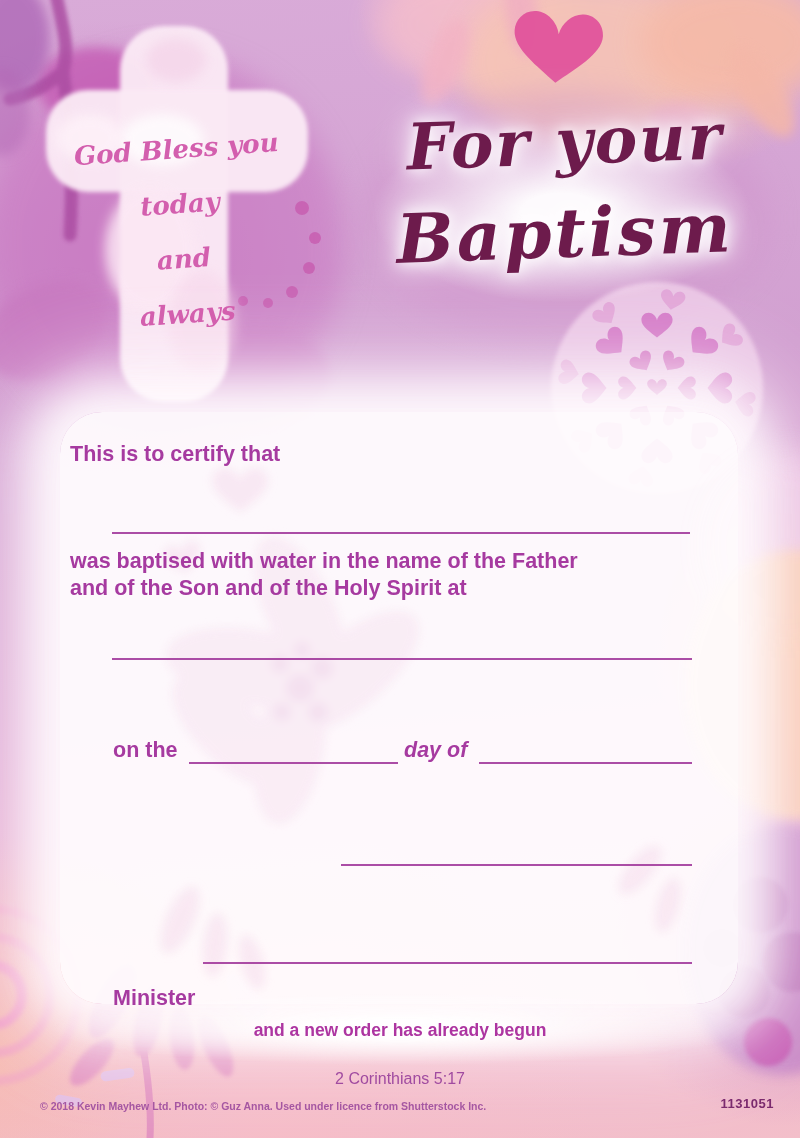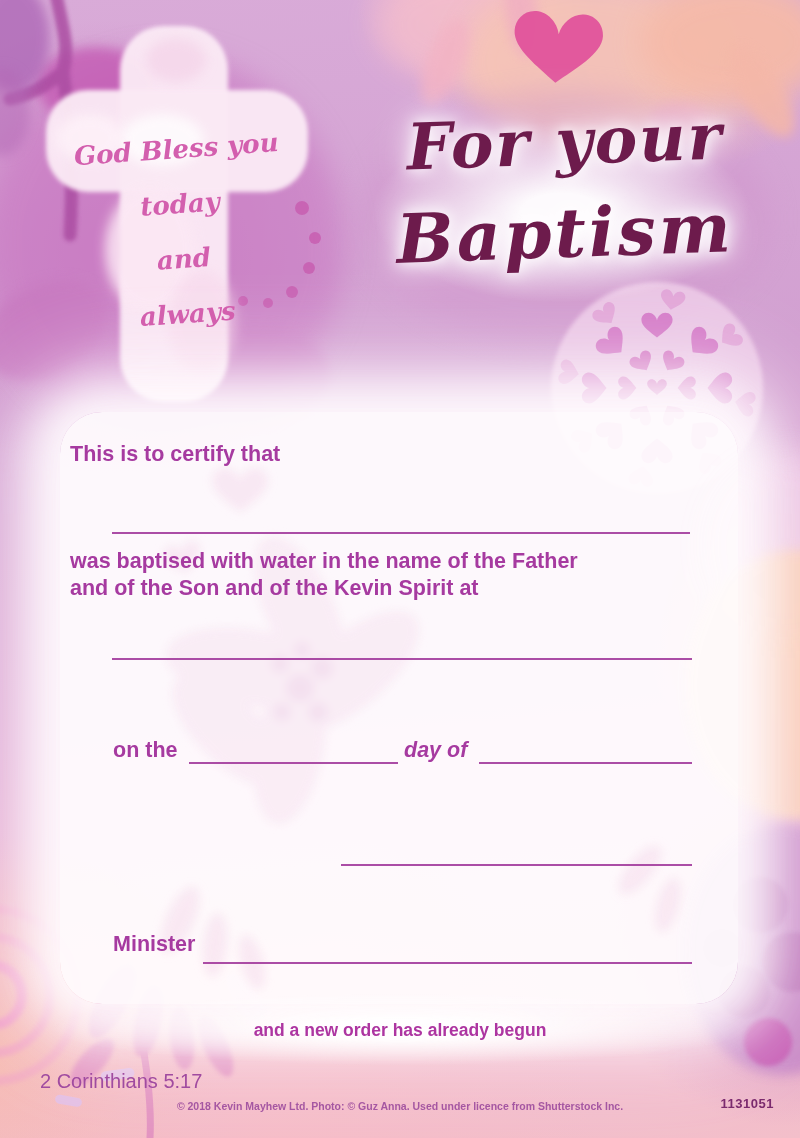--- a/index.html
+++ b/index.html
@@ -47,22 +47,22 @@
     text-shadow:0 0 14px #fff, 0 0 26px #fff, 0 0 40px rgba(255,255,255,.95);
   }
   .main-title .t1 { font-size:64px; transform:rotate(-2deg); letter-spacing:2px; }
   .main-title .t2 { font-size:68px; transform:rotate(-2deg); margin-top:14px; letter-spacing:3px; }
 
   .cert-text { color:#a63aa0; font-weight:700; font-size:21.5px; }
   .centered { left:70px; width:660px; text-align:left; }
   .fill-line { border-bottom:2px solid rgba(156,47,150,.85); height:26px; font-weight:700; color:#7c2a70; font-size:20px; text-align:center; }
 
   .verse { left:40px; width:720px; text-align:center; color:#ad35a1; font-weight:700; font-size:17.5px; line-height:25px; }
-  .reference { left:40px; width:720px; text-align:left; color:#a04ba0; font-weight:400; font-size:20px; }
-  .copyright { left:40px; width:720px; text-align:center; color:#a557a2; font-weight:600; font-size:10.5px; }
+  .reference { left:40px; width:720px; text-align:center; color:#a04ba0; font-weight:400; font-size:16px; }
+  .copyright { left:40px; width:720px; text-align:left; color:#a557a2; font-weight:600; font-size:10.5px; }
   .product-code { right:26px; top:1096px; color:#7b2a6e; font-weight:700; font-size:13px; letter-spacing:.5px; }
 </style>
 </head>
 <body>
 
 <div class="canvas">
 
   <svg class="layer" width="800" height="1138" viewBox="0 0 800 1138" aria-hidden="true">
     <defs>
       <filter id="b15" x="-60%" y="-60%" width="220%" height="220%">
@@ -244,33 +244,33 @@
     <div class="t1">For your</div>
     <div class="t2">Baptism</div>
   </div>
 
   <div class="abs cert-text centered" style="top:442px;">This is to certify that</div>
 
   <div class="abs fill-line" style="left:112px; top:508px; width:578px;"></div>
 
   <div class="abs cert-text centered" style="top:548px; line-height:27px;">
     <div>was baptised with water in the name of the Father</div>
-    <div>and of the Son and of the Kevin Spirit at</div>
+    <div>and of the Son and of the Holy Spirit at</div>
   </div>
 
   <div class="abs fill-line" style="left:112px; top:634px; width:580px;"></div>
 
   <div class="abs cert-text" style="left:113px; top:738px;">on the</div>
   <div class="abs fill-line" style="left:189px; top:738px; width:209px;"></div>
   <div class="abs cert-text" style="left:404px; top:738px;font-style:italic;">day of</div>
   <div class="abs fill-line" style="left:479px; top:738px; width:213px;"></div>
 
   <div class="abs fill-line" style="left:341px; top:840px; width:351px;"></div>
 
-  <div class="abs cert-text" style="left:113px; top:932px;">Minister</div>
+  <div class="abs cert-text" style="left:113px; top:986px;">Minister</div>
   <div class="abs fill-line" style="left:203px; top:938px; width:489px;"></div>
 
   <div class="abs verse" style="top:1018px;">
     <div>and a new order has already begun</div>
   </div>
   <div class="abs reference" style="top:1070px;">2 Corinthians 5:17</div>
   <div class="abs copyright" style="top:1100px;">© 2018 Kevin Mayhew Ltd. Photo: © Guz Anna. Used under licence from Shutterstock Inc.</div>
   <div class="abs product-code">1131051</div>
 
 </div>

